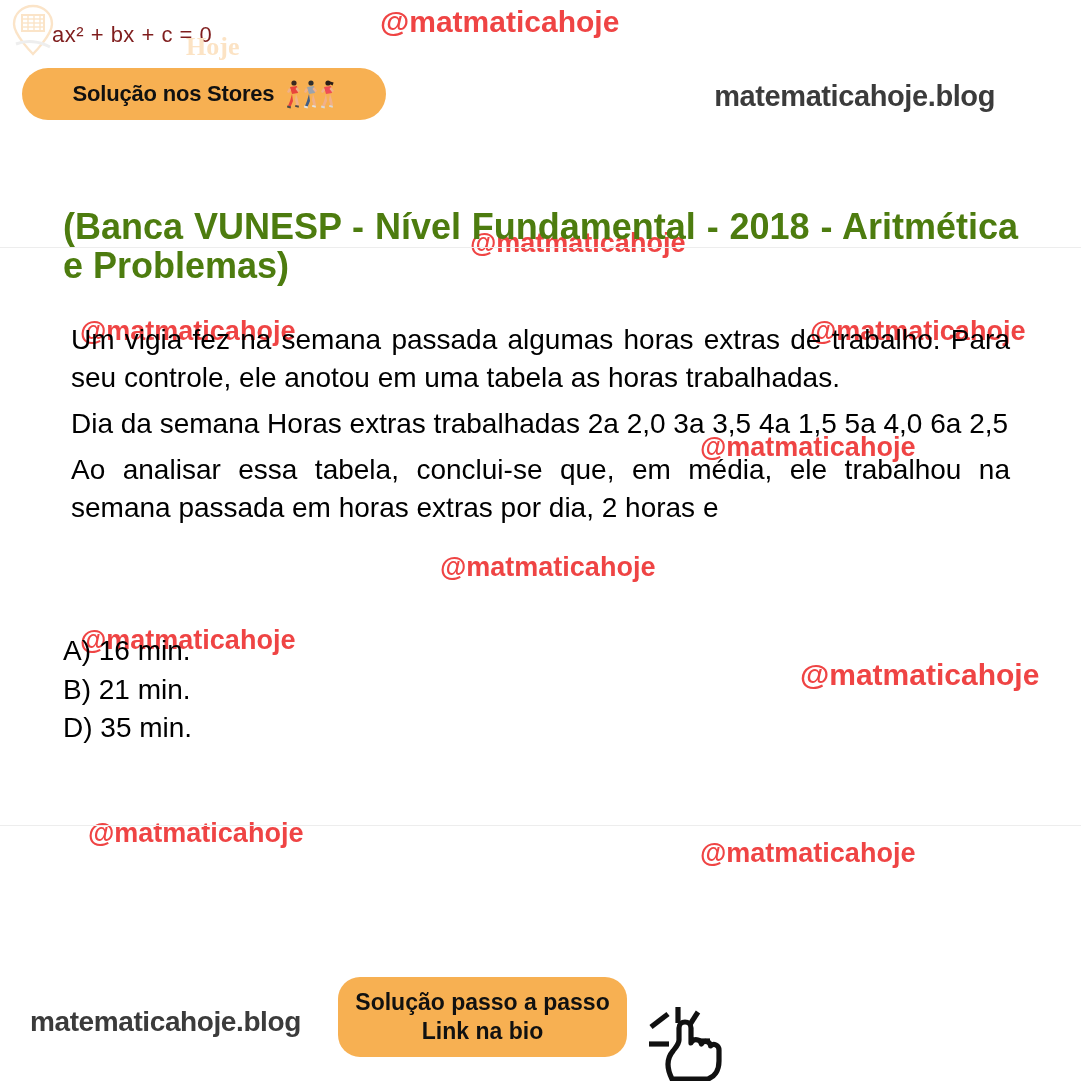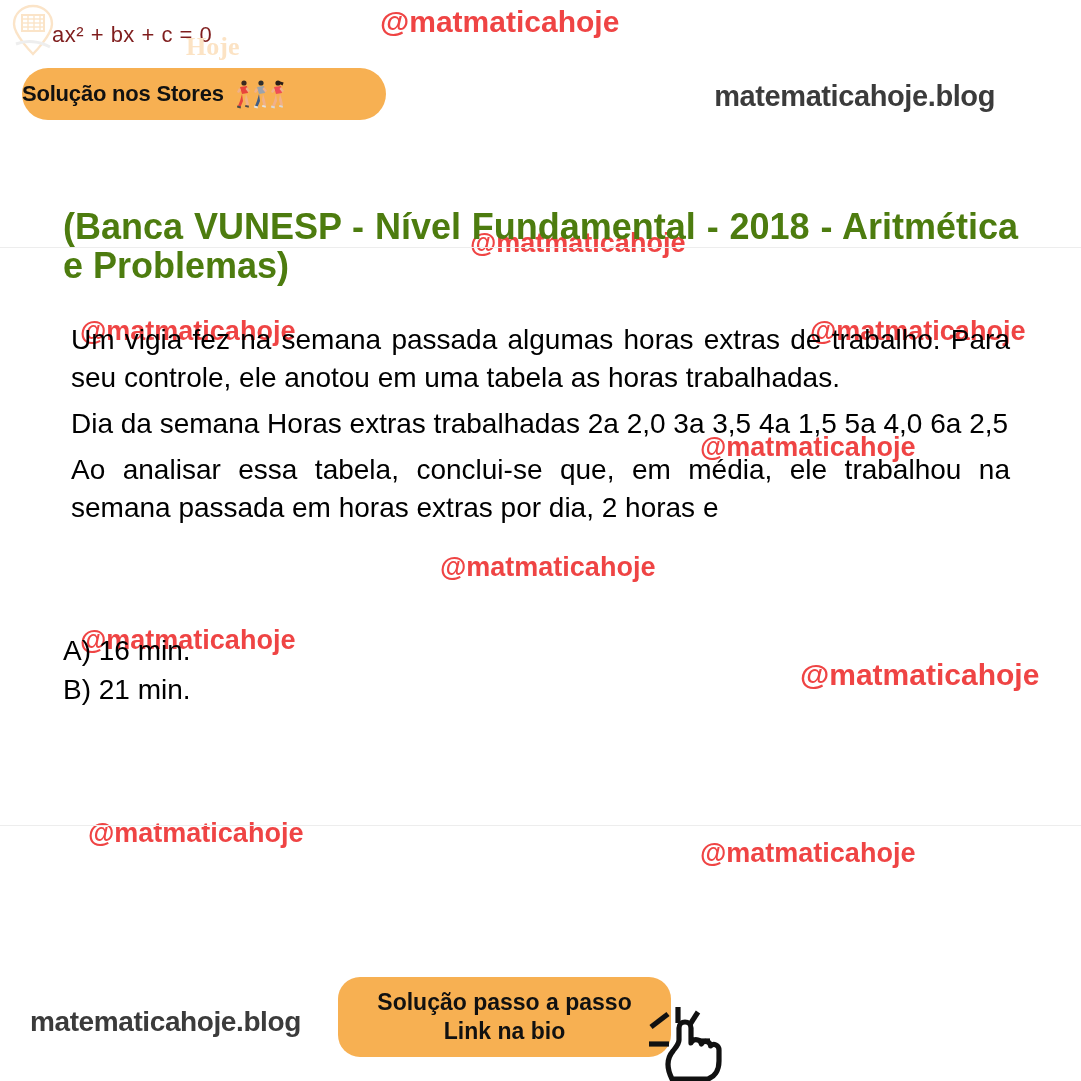--- a/index.html
+++ b/index.html
@@ -91,21 +91,21 @@
     position: absolute;
     left: 22px;
     top: 68px;
     width: 364px;
     height: 52px;
     background: #f7b052;
     border-radius: 26px;
     border: none;
     display: flex;
     align-items: center;
-    justify-content: flex-start;
+    justify-content: center;
     z-index: 3;
     padding: 0;
     gap: 11px;
   }
   #stores-btn .label {
     font-family: "Liberation Sans", sans-serif;
     font-weight: bold;
     font-size: 22px;
     color: #111111;
     letter-spacing: -0.2px;
@@ -185,21 +185,21 @@
     font-weight: bold;
     font-size: 28px;
     color: #3b3b3b;
     letter-spacing: -0.4px;
     z-index: 2;
   }
   #cta-btn {
     position: absolute;
     left: 338px;
     top: 977px;
-    width: 333px;
+    width: 289px;
     height: 80px;
     background: #f7b052;
     border-radius: 22px;
     border: none;
     display: flex;
     flex-direction: column;
     align-items: center;
     justify-content: center;
     z-index: 3;
     padding: 0;
@@ -299,20 +299,21 @@
 <div id="question">
   <p id="q-title">(Banca VUNESP - Nível Fundamental - 2018 - Aritmética e Problemas)</p>
   <p class="q-para" id="q-para-1">Um vigia fez na semana passada algumas horas extras de trabalho. Para seu controle, ele anotou em uma tabela as horas trabalhadas.</p>
   <p class="q-para" id="q-table-line">Dia da semana Horas extras trabalhadas 2a 2,0 3a 3,5 4a 1,5 5a 4,0 6a 2,5</p>
   <p class="q-para" id="q-conclusion">Ao analisar essa tabela, conclui-se que, em média, ele trabalhou na semana passada em horas extras por dia, 2 horas e</p>
 </div>
 
 <div id="options">
     <div class="option">A) 16 min.</div>
     <div class="option">B) 21 min.</div>
+    <div class="option">D) 35 min.</div>
   </div>
 
 <div id="site-bottom">matematicahoje.blog</div>
 
 <button id="cta-btn">
   <span class="l1">Solução passo a passo</span>
   <span class="l2">Link na bio</span>
 </button>
 
 <svg id="tap-icon" viewBox="0 0 86 86">

